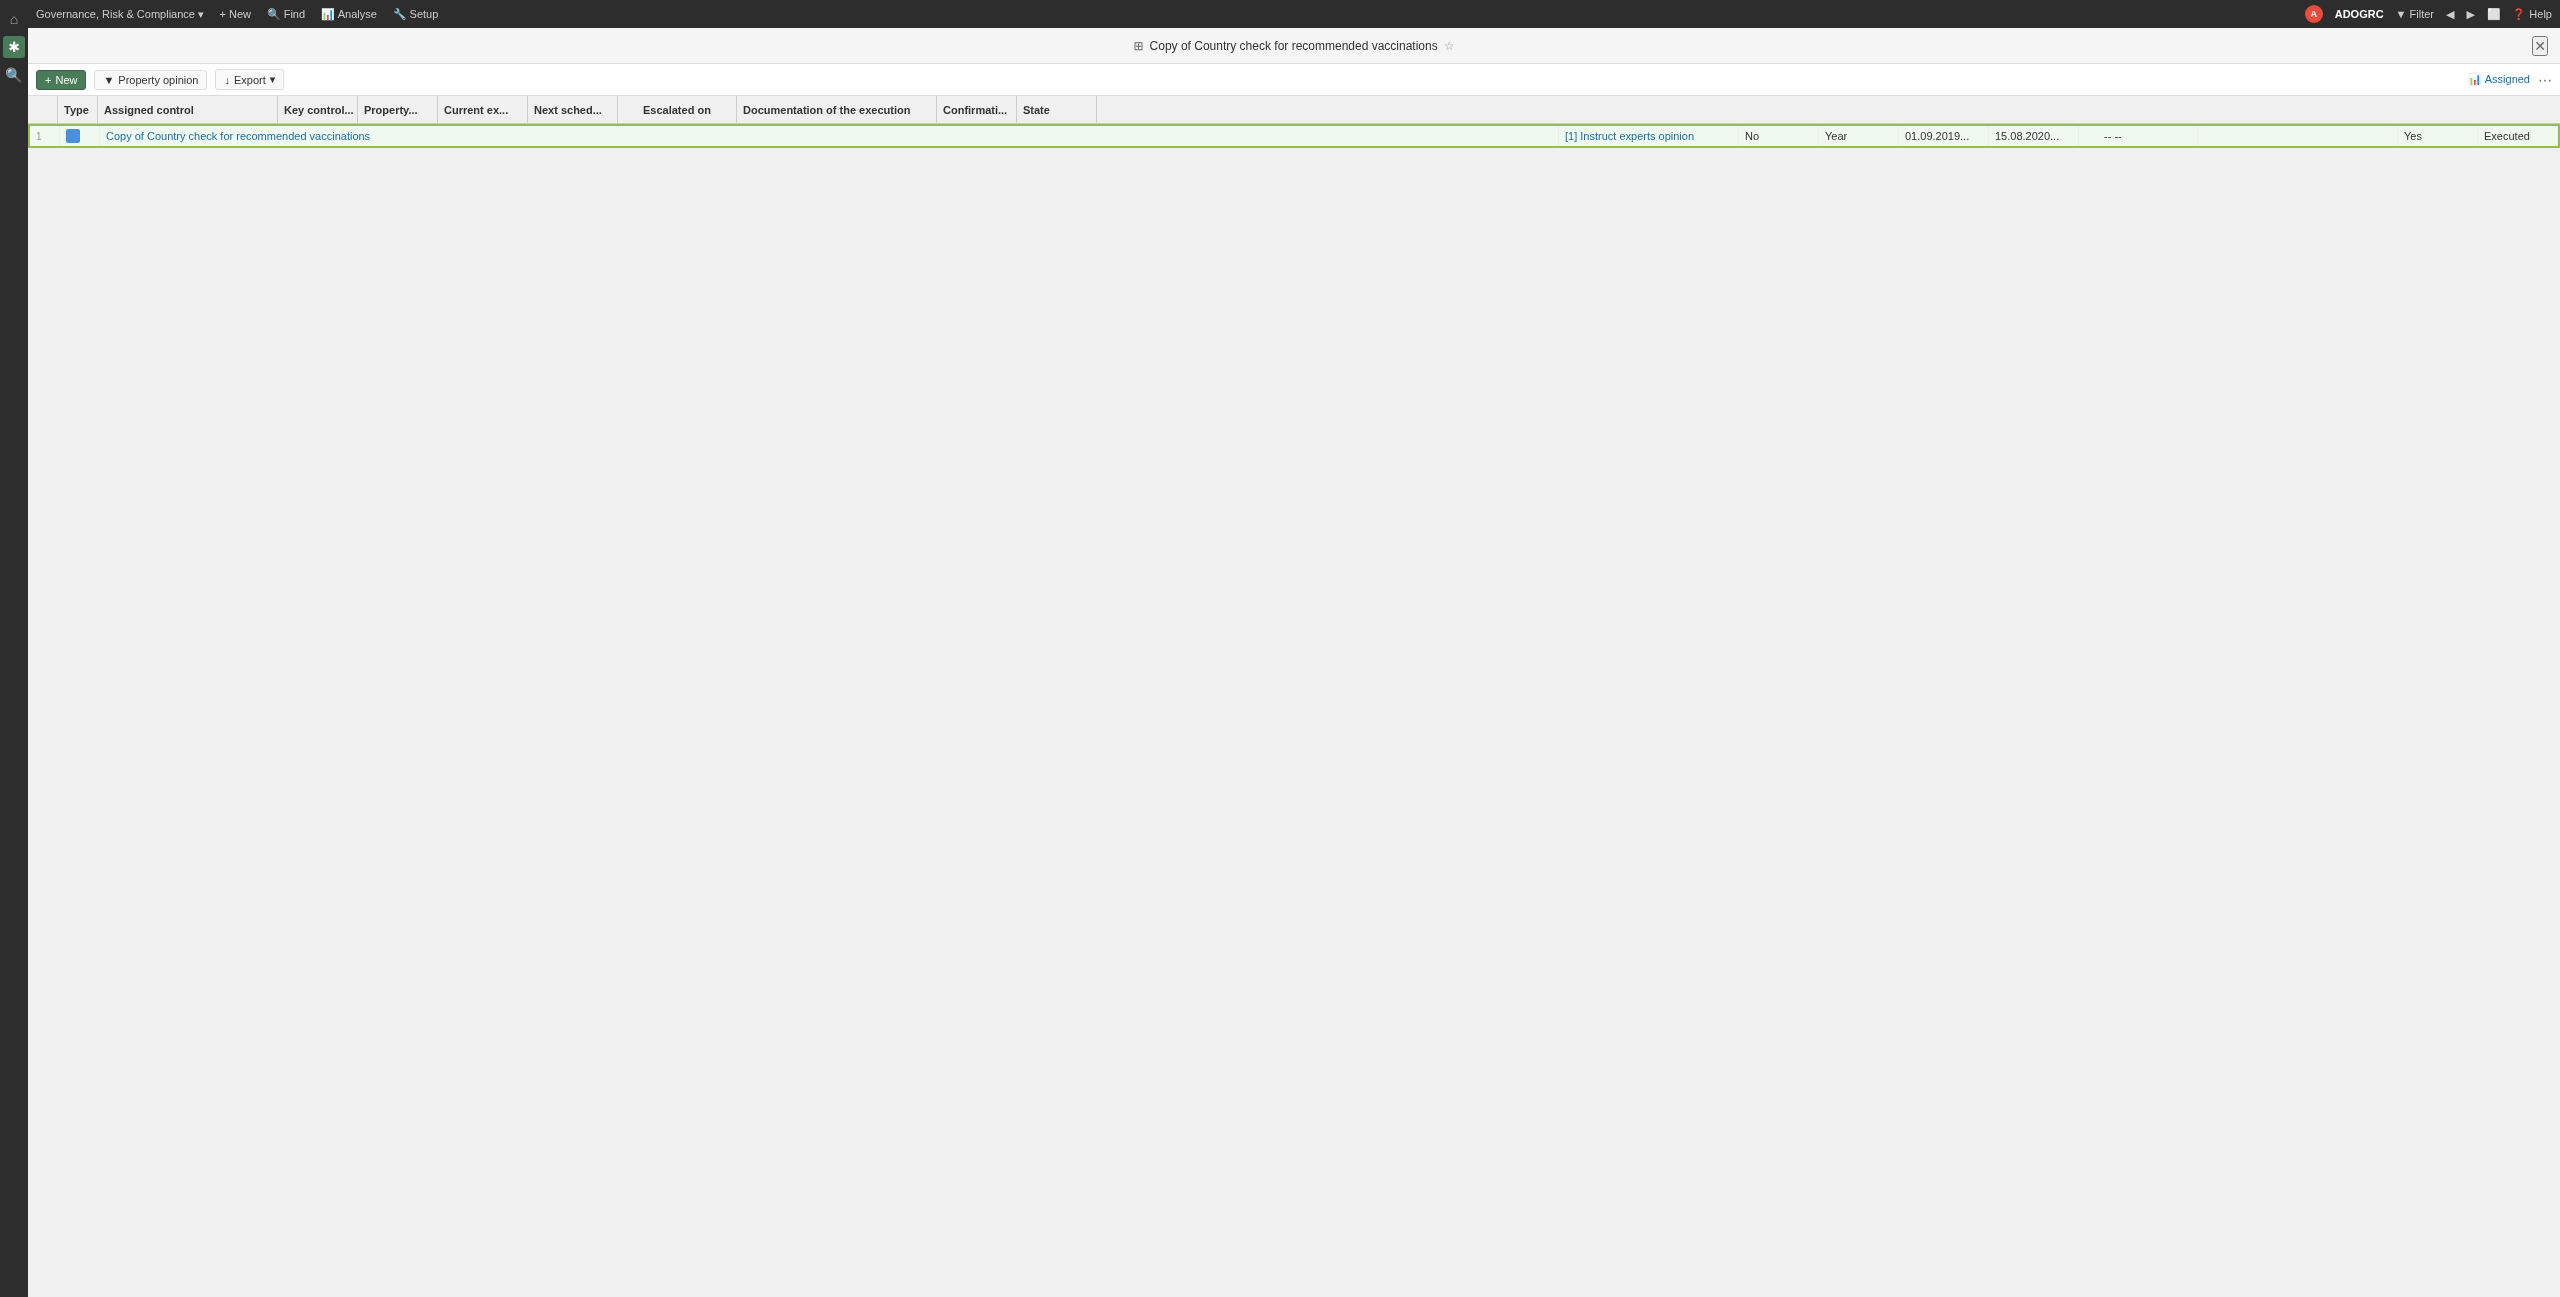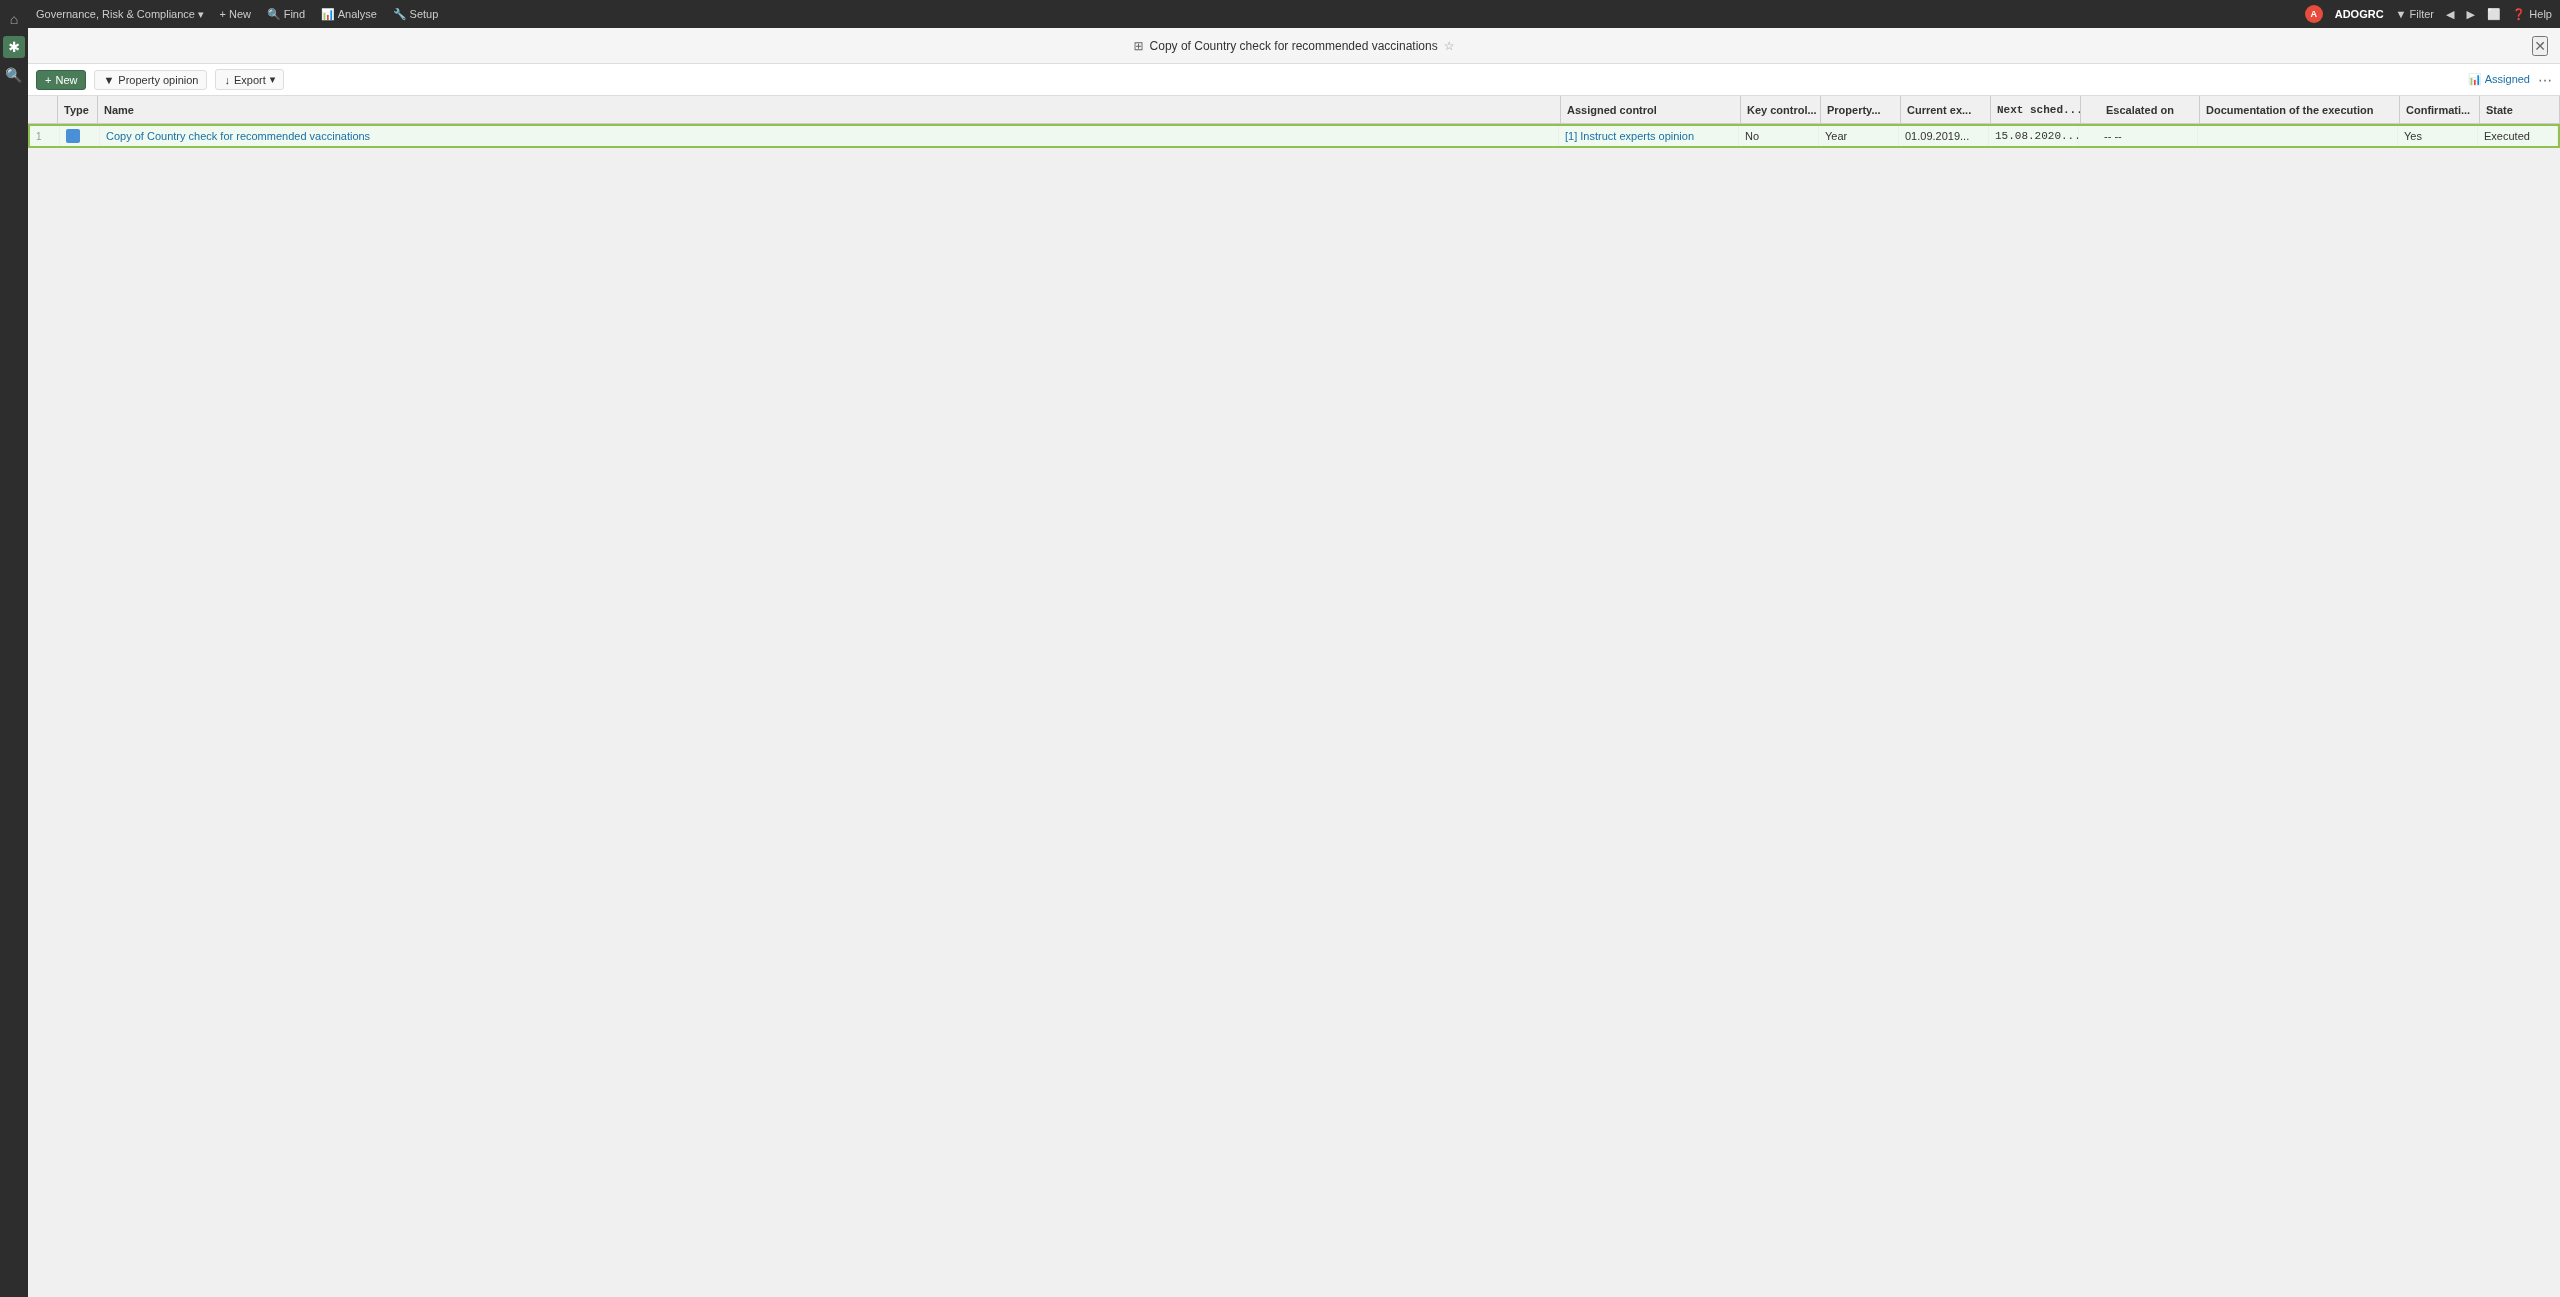--- a/index.html
+++ b/index.html
@@ -101,21 +101,21 @@
     }
     .th { padding: 0 6px; border-right: 1px solid #ccc; height: 100%; display: flex; align-items: center; overflow: hidden; white-space: nowrap; }
 
     .col-row-num { width: 30px; min-width: 30px; }
     .col-type { width: 40px; min-width: 40px; }
     .col-name { flex: 1; min-width: 200px; }
     .col-assigned { width: 180px; min-width: 180px; }
     .col-keyctrl { width: 80px; min-width: 80px; }
     .col-freq { width: 80px; min-width: 80px; }
     .col-curex { width: 90px; min-width: 90px; }
-    .col-nextsched { width: 90px; min-width: 90px; font-family: Liberation Mono, monospace; }
+    .col-nextsched { width: 90px; min-width: 90px; }
     .col-escalated { width: 100px; min-width: 100px; margin-left: 19px; }
     .col-docexec { width: 200px; min-width: 200px; }
     .col-confirm { width: 80px; min-width: 80px; }
     .col-state { width: 80px; min-width: 80px; }
 
     
     .data-row {
       display: flex;
       border-bottom: 1px solid #eee;
       height: 24px;
@@ -395,21 +395,20 @@
       <span>Assigned</span>
     </button>
     <button class="more-btn">⋯</button>
   </div>
 
   <div class="main-content">
 
     <div class="table-header">
       <div class="th col-row-num"></div>
       <div class="th col-type">Type</div>
-      <div class="th col-name">Name</div>
       <div class="th col-assigned">Assigned control</div>
       <div class="th col-keyctrl">Key control...</div>
       <div class="th col-freq">Property...</div>
       <div class="th col-curex">Current ex...</div>
       <div class="th col-nextsched">Next sched...</div>
       <div class="th col-escalated">Escalated on</div>
       <div class="th col-docexec">Documentation of the execution</div>
       <div class="th col-confirm">Confirmati...</div>
       <div class="th col-state">State</div>
     </div>

